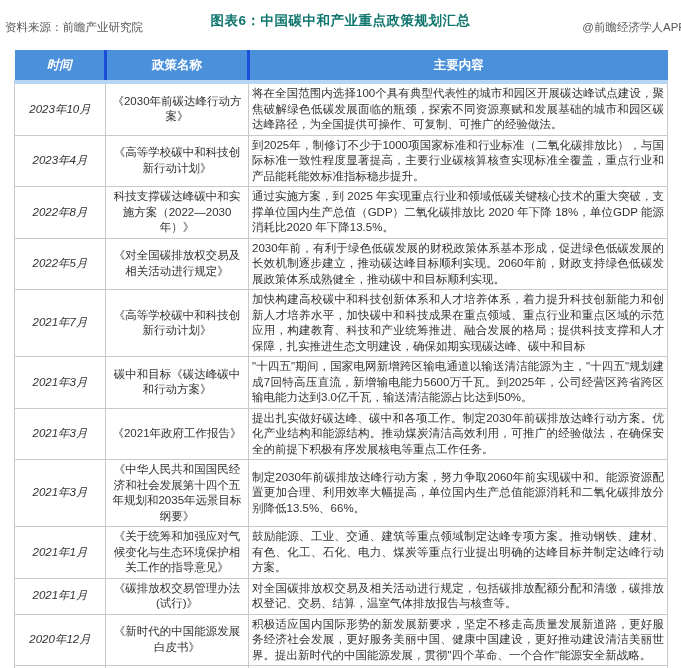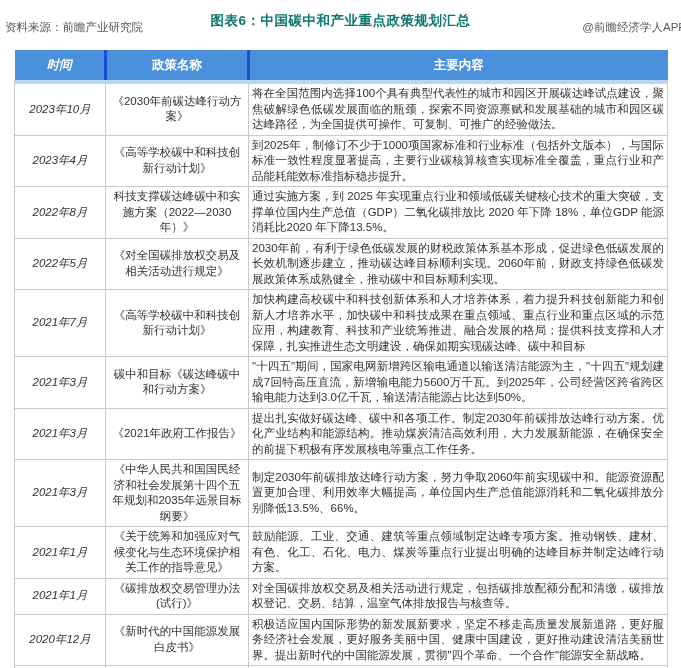--- a/index.html
+++ b/index.html
@@ -94,21 +94,21 @@
   </thead>
   <tbody>
       <tr>
         <td class="col-date">2023年10月</td>
         <td class="col-policy">《2030年前碳达峰行动方案》</td>
         <td class="col-content">将在全国范围内选择100个具有典型代表性的城市和园区开展碳达峰试点建设，聚焦破解绿色低碳发展面临的瓶颈，探索不同资源禀赋和发展基础的城市和园区碳达峰路径，为全国提供可操作、可复制、可推广的经验做法。</td>
       </tr>
       <tr>
         <td class="col-date">2023年4月</td>
         <td class="col-policy">《高等学校碳中和科技创新行动计划》</td>
-        <td class="col-content">到2025年，制修订不少于1000项国家标准和行业标准（包括外文版本），与国际标准一致性程度显著提高，主要行业碳核算核查实现标准全覆盖，重点行业和产品能耗能效标准指标稳步提升。</td>
+        <td class="col-content">到2025年，制修订不少于1000项国家标准和行业标准（二氧化碳排放比），与国际标准一致性程度显著提高，主要行业碳核算核查实现标准全覆盖，重点行业和产品能耗能效标准指标稳步提升。</td>
       </tr>
       <tr>
         <td class="col-date">2022年8月</td>
         <td class="col-policy">科技支撑碳达峰碳中和实施方案（2022—2030年）》</td>
         <td class="col-content">通过实施方案，到 2025 年实现重点行业和领域低碳关键核心技术的重大突破，支撑单位国内生产总值（GDP）二氧化碳排放比 2020 年下降 18%，单位GDP 能源消耗比2020 年下降13.5%。</td>
       </tr>
       <tr>
         <td class="col-date">2022年5月</td>
         <td class="col-policy">《对全国碳排放权交易及相关活动进行规定》</td>
         <td class="col-content">2030年前，有利于绿色低碳发展的财税政策体系基本形成，促进绿色低碳发展的长效机制逐步建立，推动碳达峰目标顺利实现。2060年前，财政支持绿色低碳发展政策体系成熟健全，推动碳中和目标顺利实现。</td>
@@ -119,21 +119,21 @@
         <td class="col-content">加快构建高校碳中和科技创新体系和人才培养体系，着力提升科技创新能力和创新人才培养水平，加快碳中和科技成果在重点领域、重点行业和重点区域的示范应用，构建教育、科技和产业统筹推进、融合发展的格局；提供科技支撑和人才保障，扎实推进生态文明建设，确保如期实现碳达峰、碳中和目标</td>
       </tr>
       <tr>
         <td class="col-date">2021年3月</td>
         <td class="col-policy">碳中和目标《碳达峰碳中和行动方案》</td>
         <td class="col-content">"十四五"期间，国家电网新增跨区输电通道以输送清洁能源为主，"十四五"规划建成7回特高压直流，新增输电能力5600万千瓦。到2025年，公司经营区跨省跨区输电能力达到3.0亿千瓦，输送清洁能源占比达到50%。</td>
       </tr>
       <tr>
         <td class="col-date">2021年3月</td>
         <td class="col-policy">《2021年政府工作报告》</td>
-        <td class="col-content">提出扎实做好碳达峰、碳中和各项工作。制定2030年前碳排放达峰行动方案。优化产业结构和能源结构。推动煤炭清洁高效利用，大力发展新能源，在确保安全的前提下积极有序发展核电等重点工作任务。</td>
+        <td class="col-content">提出扎实做好碳达峰、碳中和各项工作。制定2030年前碳排放达峰行动方案。优化产业结构和能源结构。推动煤炭清洁高效利用，可推广的经验做法，在确保安全的前提下积极有序发展核电等重点工作任务。</td>
       </tr>
       <tr>
         <td class="col-date">2021年3月</td>
         <td class="col-policy">《中华人民共和国国民经济和社会发展第十四个五年规划和2035年远景目标纲要》</td>
         <td class="col-content">制定2030年前碳排放达峰行动方案，努力争取2060年前实现碳中和。能源资源配置更加合理、利用效率大幅提高，单位国内生产总值能源消耗和二氧化碳排放分别降低13.5%、66%。</td>
       </tr>
       <tr>
         <td class="col-date">2021年1月</td>
         <td class="col-policy">《关于统筹和加强应对气候变化与生态环境保护相关工作的指导意见》</td>
         <td class="col-content">鼓励能源、工业、交通、建筑等重点领域制定达峰专项方案。推动钢铁、建材、有色、化工、石化、电力、煤炭等重点行业提出明确的达峰目标并制定达峰行动方案。</td>

